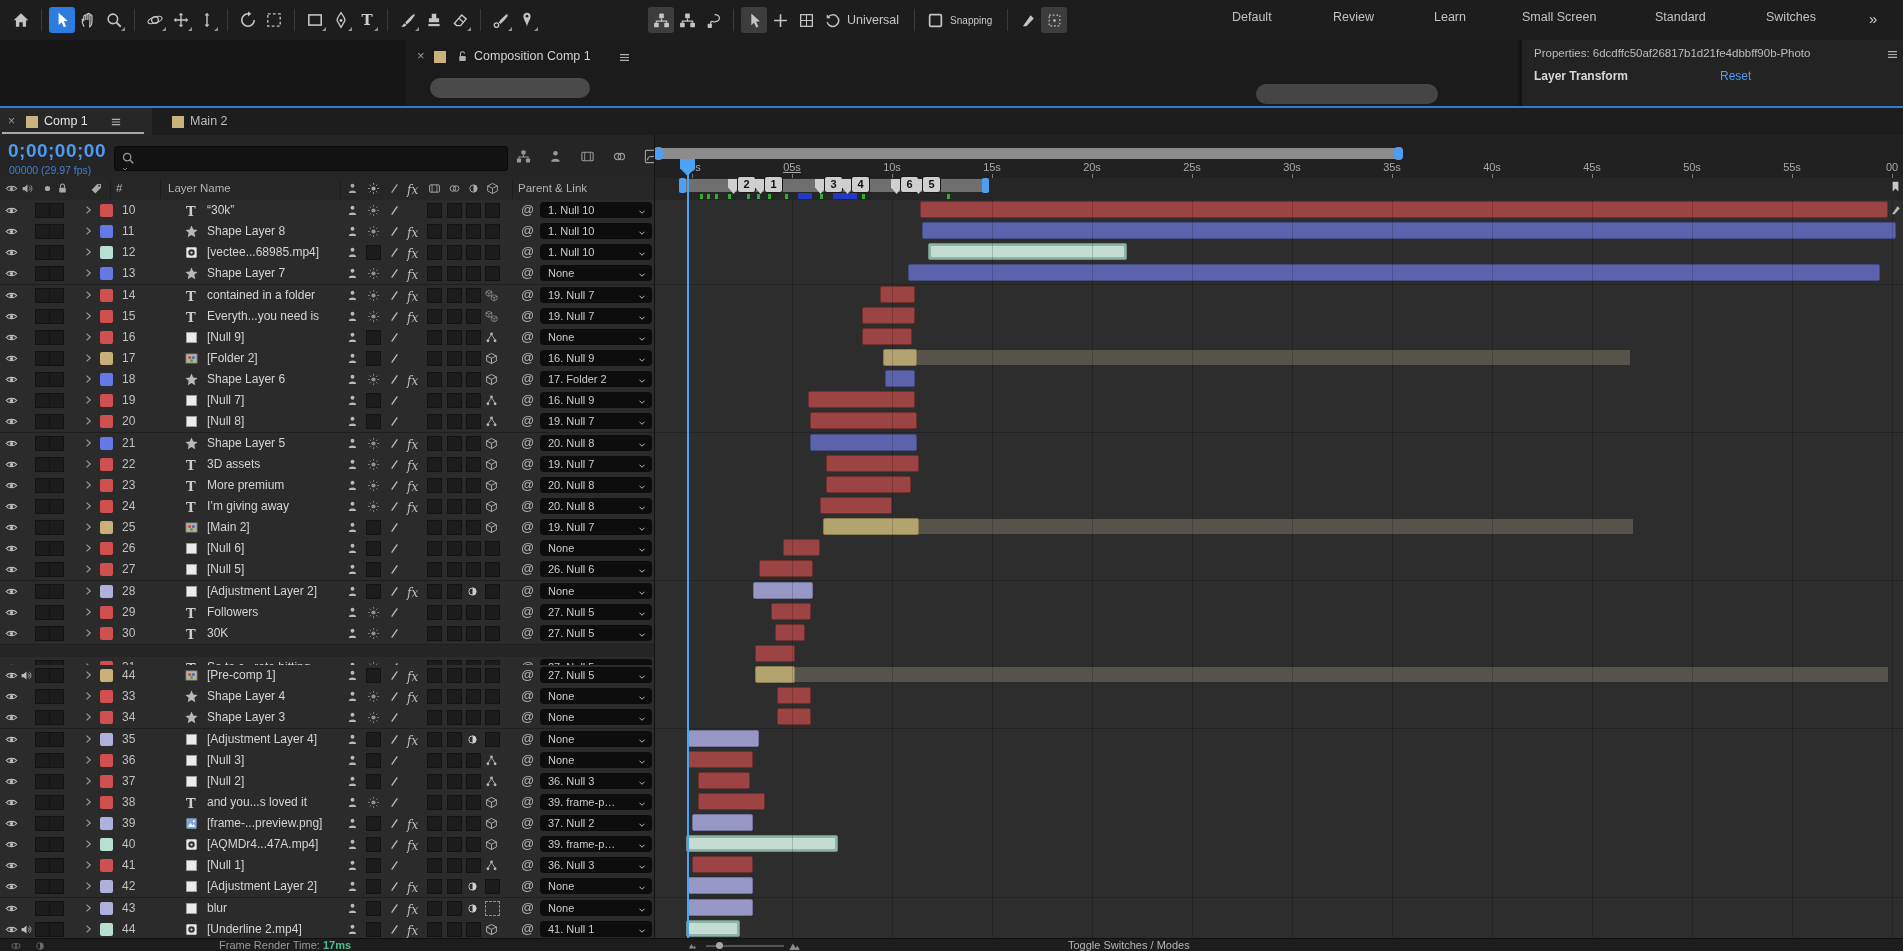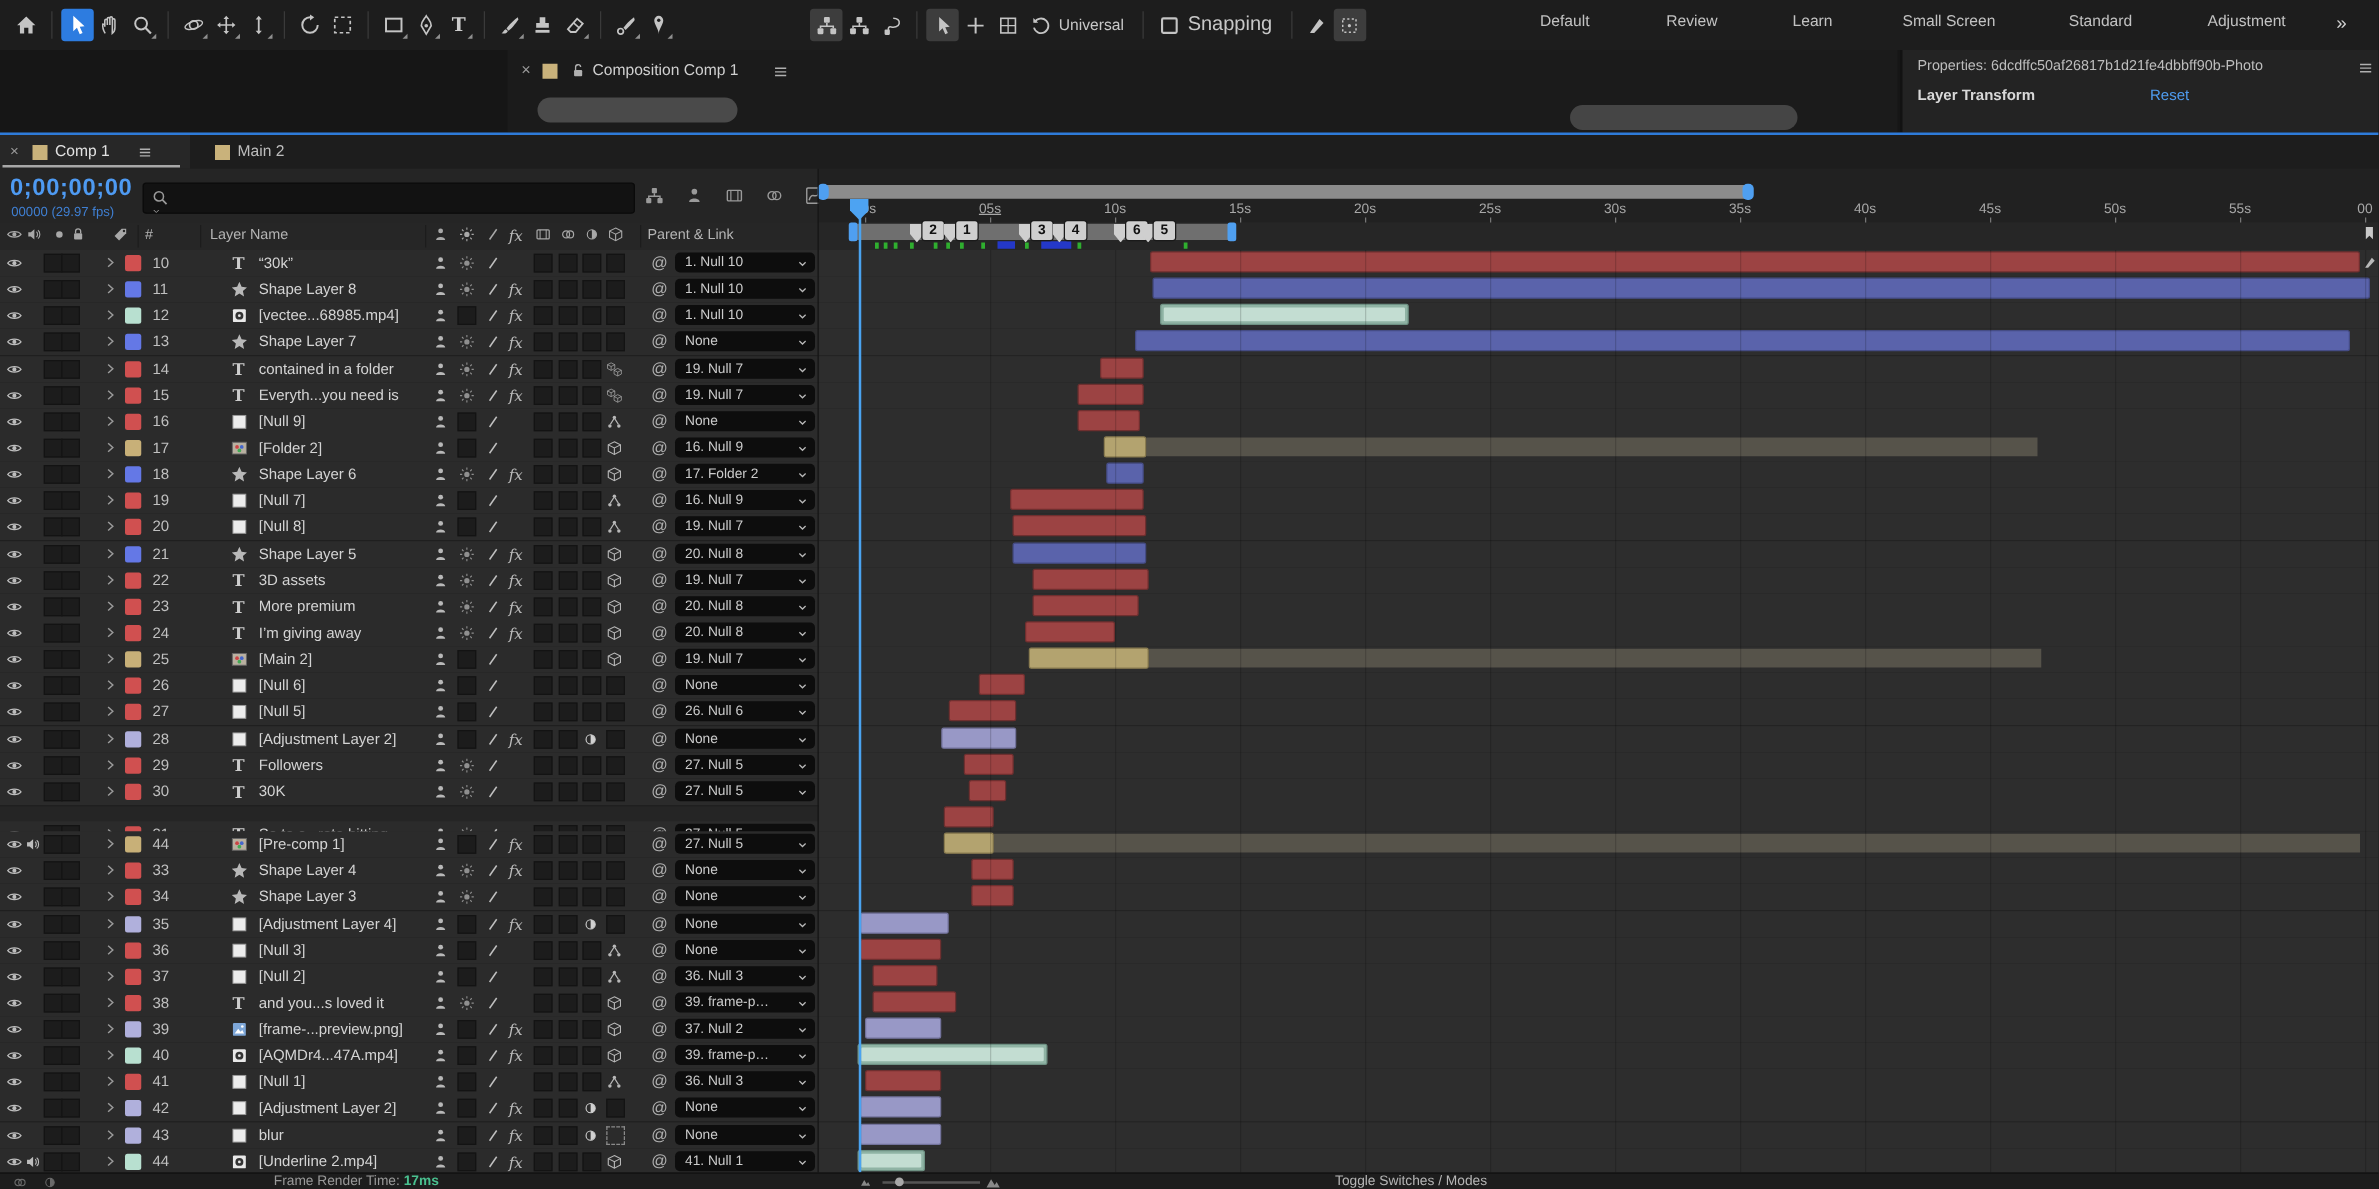--- a/index.html
+++ b/index.html
@@ -211,41 +211,41 @@
             <path d="M2.5 2.2v3.6H6.2Z" fill="#c4c4c4"></path>
           </svg>
         </div>
         <div style="font-size: 12.5px; color: rgb(200, 200, 200); margin: 0px 8px 0px 2px; white-space: nowrap;">Universal</div>
         <div class="sep"></div>
         <div class="tool">
           <svg width="17" height="17" viewBox="0 0 16 16">
             <rect x="2.5" y="2.5" width="11" height="11" rx="1" fill="none" stroke="#c4c4c4" stroke-width="1.6"></rect>
           </svg>
         </div>
-        <div style="font-size: 16px; color: rgb(200, 200, 200); margin: 0px 8px 0px 2px; white-space: nowrap; text-align: center;">Snapping</div>
+        <div style="font-size: 10px; color: rgb(200, 200, 200); margin: 0px 8px 0px 2px; white-space: nowrap; text-align: center;">Snapping</div>
         <div class="sep"></div>
         <div class="tool">
           <svg width="17" height="17" viewBox="0 0 16 16">
             <path d="M3 13L10 3L13 6L6 13.5L3 13.5Z" fill="#c4c4c4"></path>
           </svg>
         </div>
         <div class="tool boxed">
           <svg width="17" height="17" viewBox="0 0 16 16">
             <rect x="3" y="3" width="10" height="10" fill="none" stroke="#c4c4c4" stroke-width="1.1" stroke-dasharray="1.6 1.8"></rect>
             <circle cx="8" cy="8" r="1.2" fill="#c4c4c4"></circle>
           </svg>
         </div>
       </div>
     <div id="workspaces">
         <span class="wslabel" style="left: 1232px;">Default</span>
         <span class="wslabel" style="left: 1333px;">Review</span>
         <span class="wslabel" style="left: 1434px;">Learn</span>
         <span class="wslabel" style="left: 1522px;">Small Screen</span>
         <span class="wslabel" style="left: 1655px;">Standard</span>
-        <span class="wslabel" style="left: 1766px;">Adjustment</span>
+        <span class="wslabel" style="left: 1766px;">Switches</span>
       </div>
     <div class="wslabel" style="left:1869px;font-size:15px;color:#cfcfcf;">»</div>
   </div>
 
   <div class="abs" style="left:0;top:40px;width:1903px;height:66px;background:#161616;">
 
 
     <div class="abs" style="left:406px;top:0;width:1112px;height:66px;background:#1b1b1b;">
       <span class="abs" style="left:11px;top:8px;font-size:13px;color:#999;">×</span>
       <div class="abs" style="left:28px;top:11px;width:12px;height:12px;background:#c9b27b;"></div>

